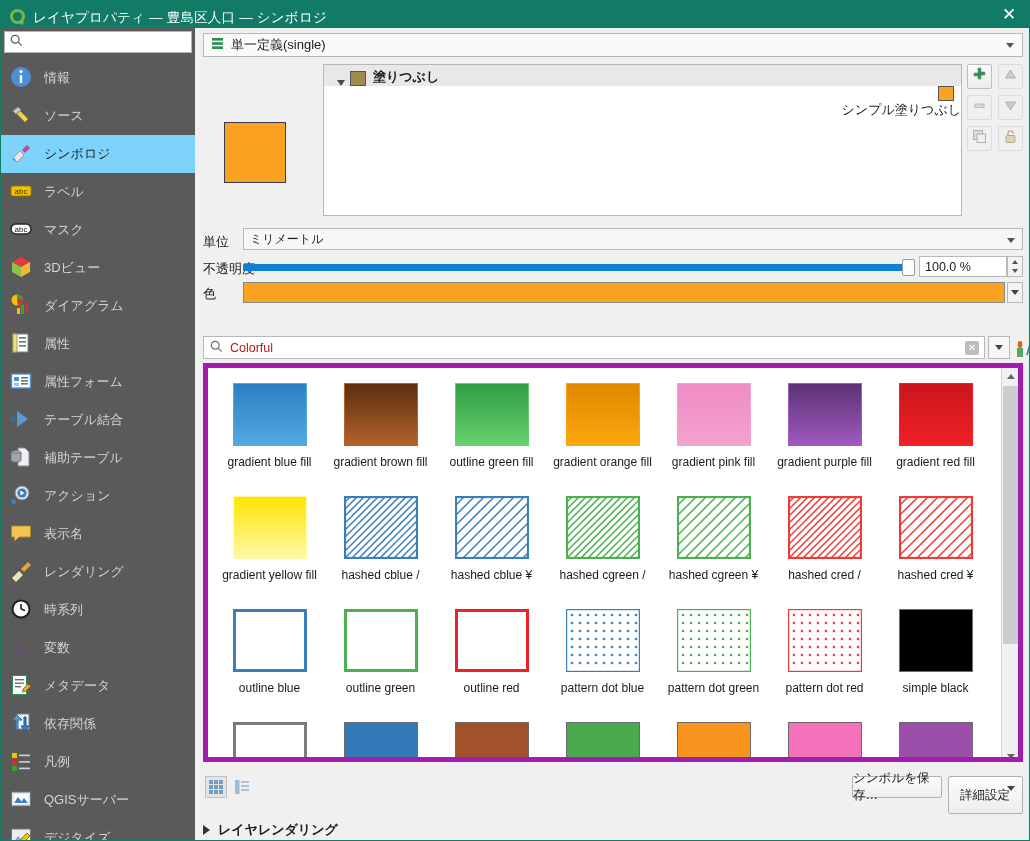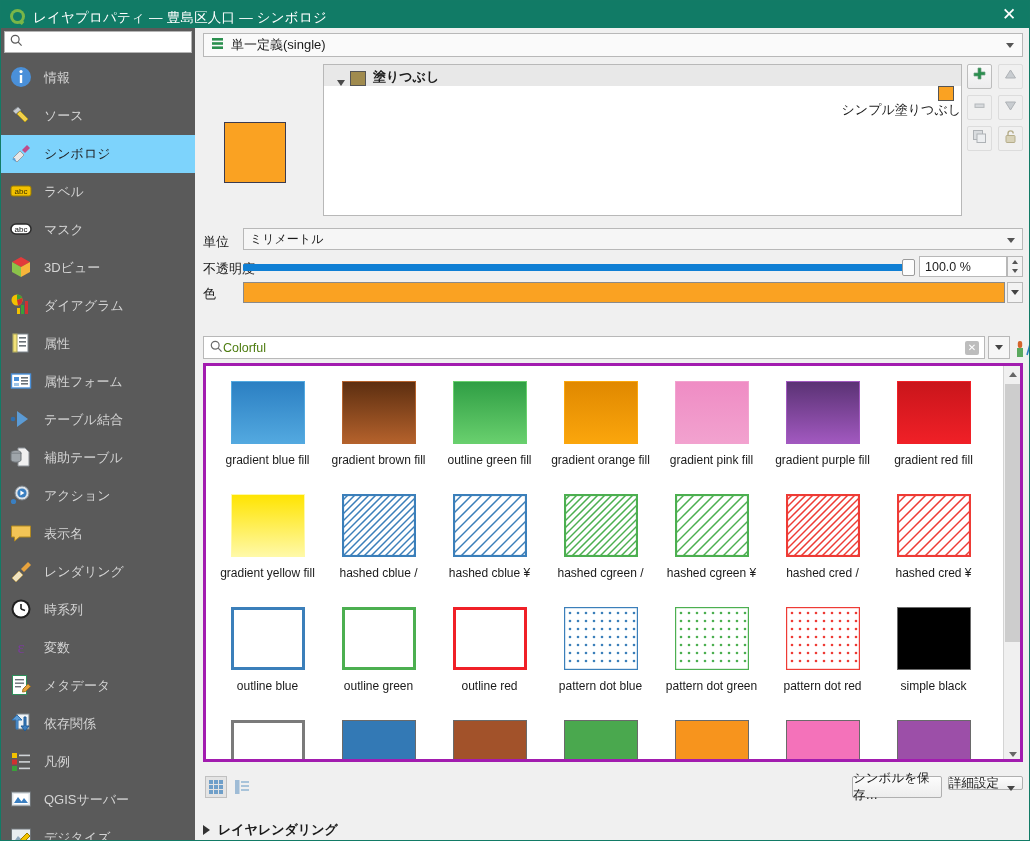--- a/index.html
+++ b/index.html
@@ -220,21 +220,21 @@
 
   
   .sym-search {
     position: absolute; left: 8px; top: 308px;
     width: 782px; height: 23px;
     background: #ffffff; border: 1px solid #b8b8b8;
     display: flex; align-items: center;
   }
   .sym-search .mag { margin-left: 6px; }
   .sym-search .sq {
-    font-size: 12.5px; color: #4d7c0f;
+    font-size: 12.5px; margin-left: 7px; color: #b91c1c;
   }
   .sym-clear {
     position: absolute; right: 5px; top: 4px;
     width: 14px; height: 14px; background: #bdbdbd; border-radius: 2px;
     color: #ffffff; font-size: 10px; line-height: 14px; text-align: center;
   }
   .sym-filter {
     position: absolute; left: 793px; top: 308px;
     width: 22px; height: 23px;
     background: #f6f6f6; border: 1px solid #b8b8b8;
@@ -244,21 +244,21 @@
     width: 0; height: 0; border-left: 4px solid transparent;
     border-right: 4px solid transparent; border-top: 5px solid #444;
   }
   .sym-style-mgr {
     position: absolute; left: 820px; top: 310px; width: 18px; height: 20px;
   }
 
   .sym-grid-frame {
     position: absolute; left: 8px; top: 335px;
     width: 820px; height: 399px;
-    background: #ffffff; border: 3px solid #a21caf;
+    background: #ffffff; border: 5px solid #a21caf;
     overflow: hidden;
   }
   .sym-grid {
     position: absolute; left: 0; top: 0;
     width: 801px; height: 399px;
     display: flex; flex-wrap: wrap;
     padding: 6px 0 0 6px;
   }
   .sym-cell {
     width: 111px; height: 113px;
@@ -308,22 +308,22 @@
     background: linear-gradient(#fcfcfc,#ededed);
     border: 1px solid #b0b0b0; border-radius: 2px;
     font-size: 12.5px; color: #1a1a1a;
     display: inline-flex; align-items: center; justify-content: center;
     font-family: "Liberation Sans", sans-serif;
   }
   .btn-save-sym {
     position: absolute; left: 657px; top: 748px; width: 90px; height: 22px;
   }
   .btn-advanced {
-    position: absolute; left: 753px; top: 748px; width: 75px; height: 14px;
-    justify-content: flex-start; padding-left: 0;
+    position: absolute; left: 753px; top: 748px; width: 75px; height: 38px;
+    justify-content: flex-start; padding-left: 11px;
   }
   .btn-advanced .dn {
     position: absolute; right: 7px; top: 9px;
     width: 0; height: 0; border-left: 4px solid transparent;
     border-right: 4px solid transparent; border-top: 5px solid #444;
   }
 
   .layer-rendering {
     position: absolute; left: 8px; top: 793px;
     display: flex; align-items: center;

